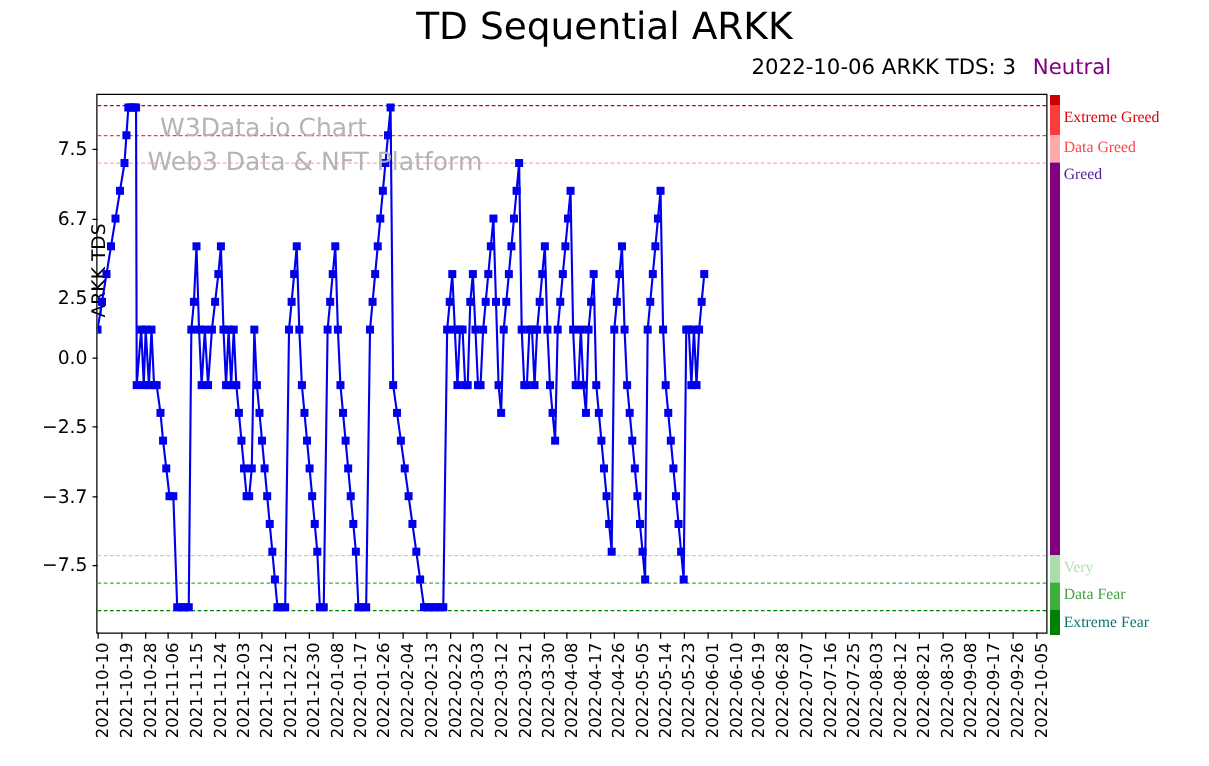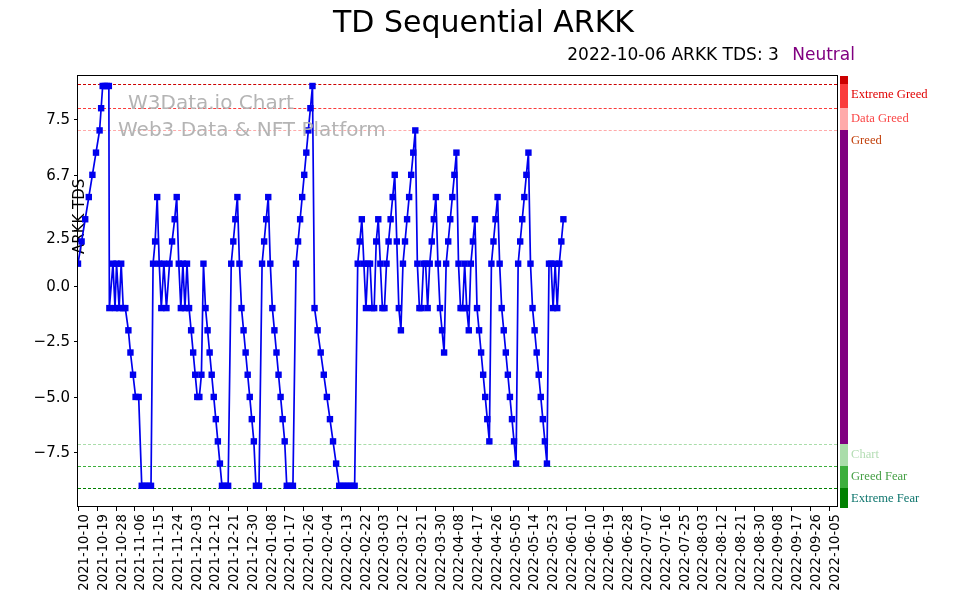--- a/index.html
+++ b/index.html
@@ -5,21 +5,21 @@
   html,body{margin:0;padding:0;background:#ffffff;}
   body{width:967px;height:613px;position:relative;overflow:hidden;
        font-family:"DejaVu Sans","Liberation Sans",sans-serif;color:#000;}
 
   #title{
     position:absolute;left:0;top:4px;width:967px;text-align:center;
     font-size:30px;letter-spacing:0px;color:#000;
   }
   #subtitle{
     position:absolute;left:0;top:44px;width:855px;text-align:right;
-    font-size:17px;color:#000;white-space:nowrap;
+    font-size:17px;color:#000;white-space:nowrap;padding-left:34px;
   }
   #subtitle .mood{color:#800080;margin-left:8px;}
 
   #plot{
     position:absolute;left:77px;top:75px;width:761px;height:432px;
     border:1.1px solid #000;box-sizing:border-box;background:transparent;
   }
   #plotclip{position:absolute;inset:0;overflow:hidden;}
 
   .hline{position:absolute;left:0;width:100%;height:0;border-top-width:1.6px;border-top-style:dashed;}
@@ -72,21 +72,21 @@
       <div class="ytick" style="top: 43.3111px;">7.5</div>
       <div class="ytickmark" style="top: 98.838px;"></div>
       <div class="ytick" style="top: 98.838px;">6.7</div>
       <div class="ytickmark" style="top: 154.365px;"></div>
       <div class="ytick" style="top: 162px;">2.5</div>
       <div class="ytickmark" style="top: 209.892px;"></div>
       <div class="ytick" style="top: 209.892px;">0.0</div>
       <div class="ytickmark" style="top: 265.419px;"></div>
       <div class="ytick" style="top: 265.419px;">−2.5</div>
       <div class="ytickmark" style="top: 320.946px;"></div>
-      <div class="ytick" style="top: 320.946px;">−5.0</div>
+      <div class="ytick" style="top: 320.946px;">−3.7</div>
       <div class="ytickmark" style="top: 376.473px;"></div>
       <div class="ytick" style="top: 376.473px;">−7.5</div>
       <div class="xtickmark" style="left: 0px;"></div>
       <div class="xtick" style="left: 5px;">2021-10-10</div>
       <div class="xtickmark" style="left: 18.767px;"></div>
       <div class="xtick" style="left: 23.767px;">2021-10-19</div>
       <div class="xtickmark" style="left: 37.5339px;"></div>
       <div class="xtick" style="left: 42.5339px;">2021-10-28</div>
       <div class="xtickmark" style="left: 56.3009px;"></div>
       <div class="xtick" style="left: 61.3009px;">2021-11-06</div>
@@ -398,22 +398,22 @@
   <div id="colorbar-layer">
       <div class="cbseg" style="top: 0px; height: 7.77378px; left: 762px; background: rgb(204, 0, 0);"></div>
       <div class="cbseg" style="top: 7.77378px; height: 24.4319px; left: 762px; background: rgb(250, 60, 60);"></div>
       <div class="cbseg" style="top: 32.2057px; height: 22.2108px; left: 762px; background: rgb(255, 170, 170);"></div>
       <div class="cbseg" style="top: 54.4165px; height: 313.172px; left: 762px; background: rgb(128, 0, 128);"></div>
       <div class="cbseg" style="top: 367.589px; height: 22.2108px; left: 762px; background: rgb(170, 221, 170);"></div>
       <div class="cbseg" style="top: 389.799px; height: 22.2108px; left: 762px; background: rgb(60, 174, 60);"></div>
       <div class="cbseg" style="top: 412.01px; height: 19.9897px; left: 762px; background: rgb(0, 128, 0);"></div>
       <div class="cblabel" style="top: 17.7738px; left: 773px; color: rgb(224, 0, 0);">Extreme Greed</div>
       <div class="cblabel" style="top: 42.2057px; left: 773px; color: rgb(250, 70, 70);">Data Greed</div>
-      <div class="cblabel" style="top: 64.4165px; left: 773px; color: #c2410c;">Greed</div>
-      <div class="cblabel" style="top: 377.589px; left: 773px; color: rgb(180, 221, 180);">Chart</div>
-      <div class="cblabel" style="top: 399.799px; left: 773px; color: rgb(70, 160, 70);">Greed Fear</div>
+      <div class="cblabel" style="top: 64.4165px; left: 773px; color: #4c1d95;">Greed</div>
+      <div class="cblabel" style="top: 377.589px; left: 773px; color: rgb(180, 221, 180);">Very</div>
+      <div class="cblabel" style="top: 399.799px; left: 773px; color: rgb(70, 160, 70);">Data Fear</div>
       <div class="cblabel" style="top: 422.01px; left: 773px; color: #0f766e;">Extreme Fear</div>
     </div>
   <div id="watermark-layer">
     <div id="watermark1">W3Data.io Chart</div>
     <div id="watermark2">Web3 Data &amp; NFT Platform</div>
   </div>
 </div>
 
 </body></html>

